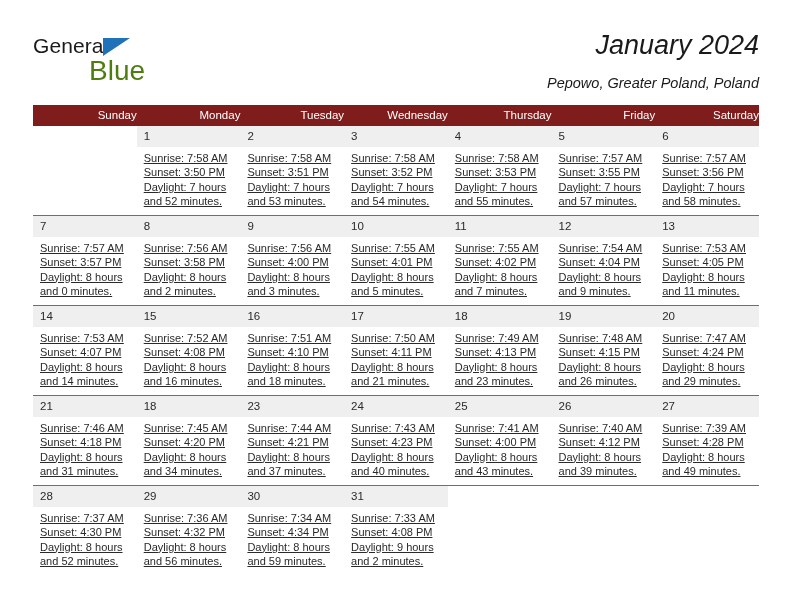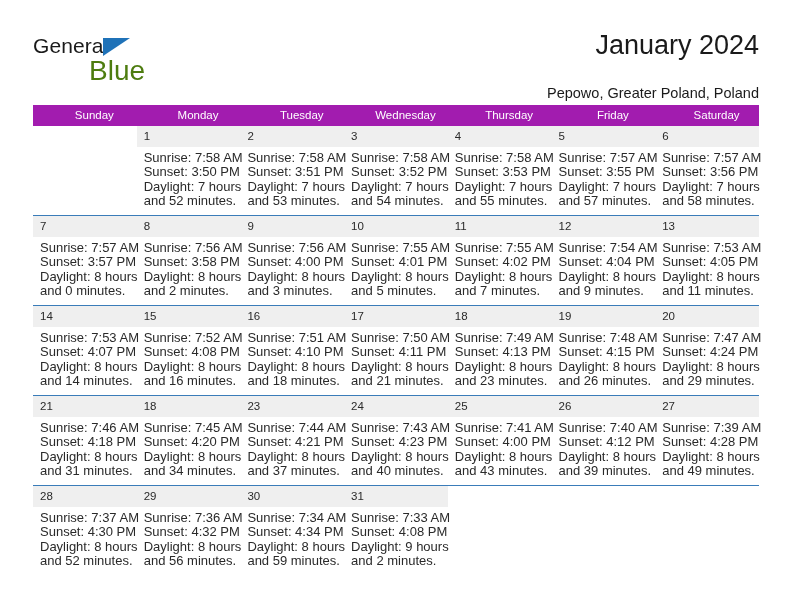--- a/index.html
+++ b/index.html
@@ -64,51 +64,52 @@
     font-size: 28px;
     color: #4d7c0f;
     font-family: "Liberation Sans", sans-serif;
   }
 
   .titles {
     position: absolute;
     right: 0;
     top: 0;
     text-align: right;
+    font-style: italic;
   }
   .cal-title {
     font-size: 27px;
     color: #1a1a1a;
     line-height: 34px;
     white-space: nowrap;
   }
   .cal-subtitle {
     font-size: 14.5px;
     color: #1a1a1a;
     line-height: 22px;
-    margin-top: 20px;
+    margin-top: 10px;
     white-space: nowrap;
   }
 
   
   .calendar {
     position: absolute;
     left: 33px;
     top: 105px;
     width: 726px;
     border-collapse: collapse;
     table-layout: fixed;
   }
 
   .calendar th {
-    background: #a21caf;
+    background: #7f1d1d;
     color: #ffffff;
     font-size: 11.5px;
     font-weight: normal;
-    text-align: center;
+    text-align: right;
     padding: 4px 0 5px 19px;
     height: 12px;
     border: none;
   }
 
   .calendar td {
     vertical-align: top;
     padding: 0;
     border: none;
     width: 103.7px;
@@ -136,23 +137,24 @@
     font-size: 11.5px;
     color: #2a2a2a;
     padding: 4px 0 4px 7px;
     line-height: 13px;
     height: 13px;
     box-sizing: content-box;
   }
 
   .details {
     padding: 4px 4px 0 7px;
-    font-size: 13px;
+    font-size: 11px;
     line-height: 14.3px;
     color: #2a2a2a;
+    text-decoration: underline;
   }
   .details div {
     white-space: nowrap;
   }
 
   .cell-empty {
     height: 89px;
   }
 </style>
 </head>

